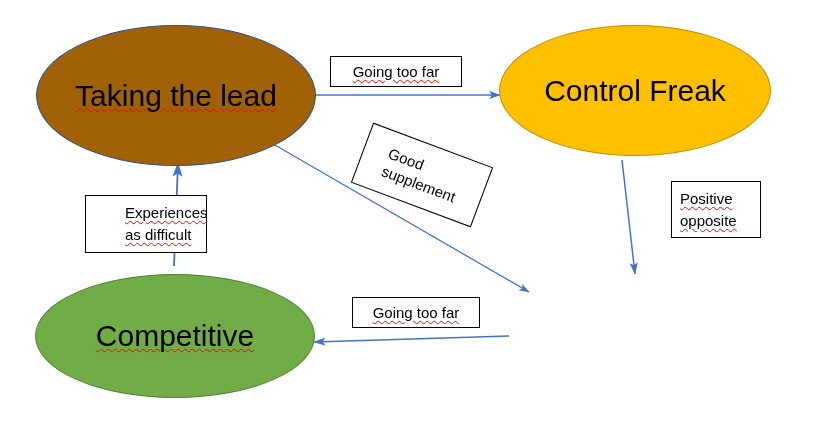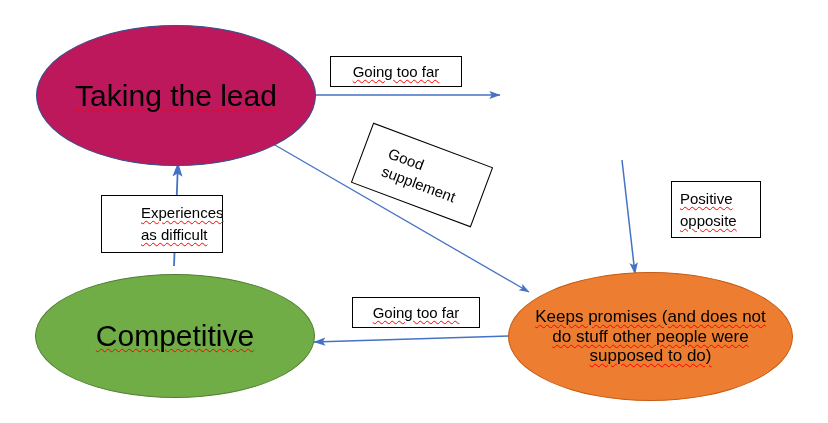--- a/index.html
+++ b/index.html
@@ -32,21 +32,21 @@
     justify-content: center;
     box-sizing: border-box;
     text-align: center;
   }
   .node-label {
     color: #000000;
     line-height: 1.17;
     padding: 0 6px;
     white-space: pre-line;
   }
-  .node-blue   { background: #be185d; border: 1px solid #2F528F; }
+  .node-blue   { background: #a16207; border: 1px solid #2F528F; }
   .node-amber  { background: #FFC000; border: 1px solid #BF9000; }
   .node-green  { background: #70AD47; border: 1px solid #507E32; }
   .node-orange { background: #ED7D31; border: 1px solid #C55A11; }
 
   .big-label  { font-size: 30px; }
   .small-label{ font-size: 17px; }
 
   
   .sp {
     text-decoration: underline wavy #FF0000;
@@ -101,47 +101,45 @@
 
     <line x1="509" y1="336" x2="314" y2="342" stroke="#4472C4" stroke-width="1.5" marker-end="url(#arrowblue)"></line>
 
     <line x1="174" y1="266" x2="178" y2="163" stroke="#4472C4" stroke-width="1.8" marker-end="url(#arrowblue)"></line>
   </svg>
 
   <div class="node node-blue" style="left:36px; top:25px; width:280px; height:141px;">
     <span class="node-label big-label sp">Taking the lead</span>
   </div>
 
+  <div class="node node-amber" style="left:499px; top:25px; width:272px; height:131px;">
+    <span class="node-label big-label">Control Freak</span>
+  </div>
 
   <div class="node node-green" style="left:35px; top:274px; width:280px; height:124px;">
     <span class="node-label big-label sp">Competitive</span>
   </div>
 
-  <div class="node node-orange" style="left:508px; top:272px; width:285px; height:129px;">
-    <span class="node-label small-label sp">Keeps promises (and does not
-do stuff other people were
-supposed to do)</span>
-  </div>
 
   <div class="edge-label" style="left:330px; top:56px; width:132px; height:31px;">
     <span class="sp">Going too far</span>
   </div>
 
   <div class="edge-label rotated" style="left:358px; top:143px; width:128px; height:64px;">
     <span>Good
 supplement</span>
   </div>
 
   <div class="edge-label left-align" style="left:636px; top:181px; width:90px; height:57px;">
     <span class="sp">Positive
 opposite</span>
   </div>
 
   <div class="edge-label" style="left:352px; top:297px; width:128px; height:31px;">
     <span class="sp">Going too far</span>
   </div>
 
-  <div class="edge-label left-align" style="left:66px; top:195px; width:122px; height:58px;padding-left:39px;">
+  <div class="edge-label left-align" style="left:50px; top:195px; width:122px; height:58px;padding-left:39px;">
     <span class="sp">Experiences
 as difficult</span>
   </div>
 
 </div>
 
 </body></html>

